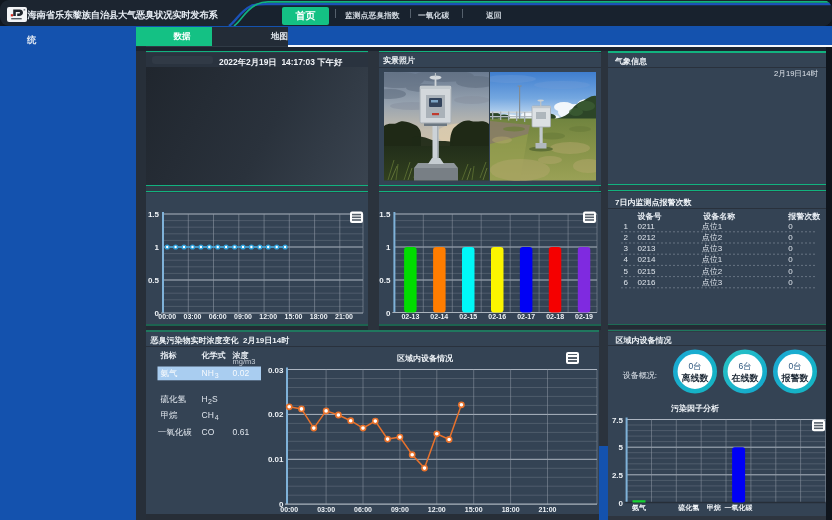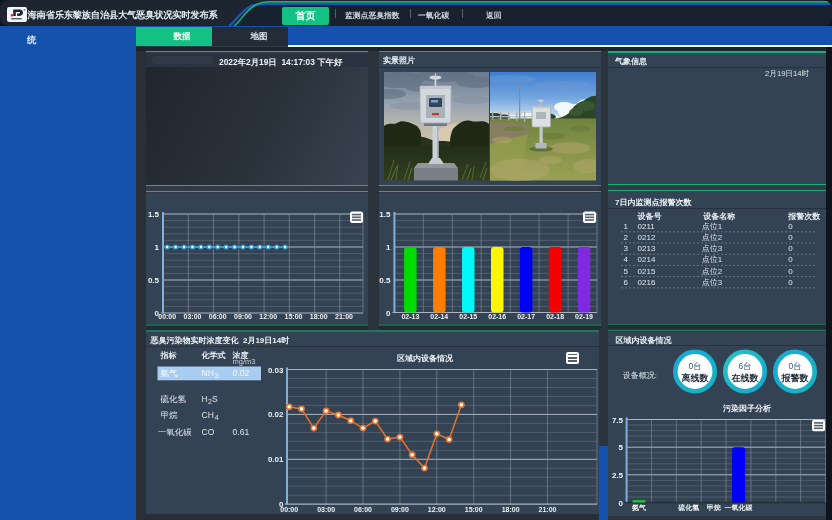--- a/index.html
+++ b/index.html
@@ -23,21 +23,21 @@
   <div class="abs" style="left:826px; top:47px; width:6px; height:473px; background:#0f151d;"></div>
   <div class="abs" style="left:146px; top:47px; width:680px; height:4px; background:#1c242e;"></div>
 
   <div class="abs" style="left:0; top:26px; width:136px; height:494px; background:#1452ae;"></div>
   <div class="abs" style="left:27px; top:34px; font-size:9.3px; font-weight:bold; color:#dfe7f2;">统</div>
 
   <div class="abs" style="left:136px; top:26px; width:696px; height:19.5px; background:#1452ae;"></div>
   <div class="abs" style="left:288px; top:45px; width:544px; height:1.6px; background:#f4f7fa;"></div>
   <div class="abs" style="left:136px; top:46.6px; width:690px; height:4px; background:#1c242e;"></div>
   <div class="abs" style="left:136px; top:27px; width:92px; height:19.3px; background:#14c184; color:#fff; font-size:8.5px; font-weight:bold; text-align:center; line-height:19px;">数据</div>
-  <div class="abs" style="left:212px; top:27px; width:76px; height:19.3px; background:#232c37; color:#dfe5ec; font-size:8.5px; font-weight:bold; text-align:center; line-height:19px;padding-left:18px;">地图</div>
+  <div class="abs" style="left:212px; top:27px; width:76px; height:19.3px; background:#232c37; color:#dfe5ec; font-size:8.5px; font-weight:bold; text-align:right; line-height:19px;padding-left:18px;">地图</div>
 
   <div class="abs" style="left:0; top:0; width:832px; height:26px; background:#1c2530; overflow:hidden;border-radius:9px;">
     <svg width="832" height="26" style="position:absolute; left:0; top:0;">
       <path d="M234,26 C241,20 244,10 257,5 L832,5 L832,26 Z" fill="#18222e"></path>
       <path d="M229,26 C236,21 240,11 252,5.5 C256,4.4 260,4.1 266,4.1 L832,4.1" fill="none" stroke="#1b52b8" stroke-width="2.4"></path>
       <path d="M234,26 C242,20 245,10 257,4.2 C260,2.8 263,2 268,1.9 L832,1.9" fill="none" stroke="#12b27f" stroke-width="1.6"></path>
     </svg>
     <div class="abs" style="left:6.5px; top:7px; width:20.5px; height:14.5px; background:#f2f4f6; border-radius:2px;">
       <svg width="20.5" height="14.5">
         <path d="M6.2,2.6 L12.6,2.6 C15,2.6 16,4.2 16,5.8 C16,7.8 14.4,9 12,9 L10.2,9 L10.2,6.6 L11.8,6.6 C12.6,6.6 13.1,6.3 13.1,5.8 C13.1,5.3 12.6,5 11.8,5 L8.8,5 L8.8,9 L6.2,9 Z" fill="#20262e"></path>
@@ -209,21 +209,21 @@
       <rect x="50" y="28.5" width="1.4" height="5.5" fill="#b9c0c5"></rect>
       <ellipse cx="50.7" cy="28.5" rx="3.2" ry="1.1" fill="#c9cfd3"></ellipse>
     </svg>
   </div>
   <div class="abs panel-border" style="left:379px; top:184.5px; width:222px;"></div>
 
   <div class="abs panel-border" style="left:608px; top:51px; width:218px;"></div>
   <div class="abs" style="left:608px; top:53px; width:218px; height:130.5px; background:#344354;"></div>
   <div class="abs ttl" style="left:615px; top:55.5px;">气象信息</div>
   <div class="abs" style="left:608px; top:66.5px; width:218px; height:1px; background:#29313c;"></div>
-  <div class="abs" style="left:700px; top:69px; width:126px; font-size:7.6px; color:#dfe5ec; text-align:right; padding-right:17px;">2月19日14时</div>
+  <div class="abs" style="left:700px; top:69px; width:126px; font-size:7.6px; color:#dfe5ec; text-align:right; padding-right:8px;">2月19日14时</div>
   <div class="abs panel-border" style="left:608px; top:183.5px; width:218px;"></div>
 
   <div class="abs panel-border" style="left:608px; top:189.5px; width:218px;"></div>
   <div class="abs" style="left:608px; top:191.5px; width:218px; height:135px; background:#344354;"></div>
   <div class="abs ttl" style="left:615px; top:196.5px;">7日内监测点报警次数</div>
   <div class="abs" style="left:608px; top:208px; width:218px; height:1px; background:#29313c;"></div>
   <div id="alarmtable" class="abs" style="left:608px; top:208px;">
     <svg width="218" height="118" font-family="Liberation Sans, sans-serif">
       <g fill="#e8edf3" font-size="8" font-weight="bold">
         <text x="29.6" y="10.5">设备号</text>
@@ -296,21 +296,21 @@
           <text x="74" y="22">6台</text>
           <text x="124" y="22">0台</text>
       </g>
       <g text-anchor="middle" font-size="9" font-weight="bold" fill="#1c2835">
         <text x="24" y="33.5">离线数</text>
           <text x="74" y="33.5">在线数</text>
           <text x="124" y="33.5">报警数</text>
       </g>
     </svg>
   </div>
-  <div class="abs ttl" style="left:671px; top:402.5px; width:100px; text-align:right;">污染因子分析</div>
+  <div class="abs ttl" style="left:671px; top:402.5px; width:100px; text-align:left;">污染因子分析</div>
   <div id="chart3" class="abs" style="left:608px; top:413px;">
     <svg width="218" height="107" font-family="Liberation Sans, sans-serif">
       <g stroke="#707a88" stroke-width="0.7" opacity="0.65">
         <line x1="18.6" x2="217.5" y1="12" y2="12"></line>
           <line x1="18.6" x2="217.5" y1="17.6" y2="17.6"></line>
         <line x1="18.6" x2="217.5" y1="23.1" y2="23.1"></line>
           <line x1="18.6" x2="217.5" y1="28.6" y2="28.6"></line>
         <line x1="18.6" x2="217.5" y1="39.7" y2="39.7"></line>
           <line x1="18.6" x2="217.5" y1="45.2" y2="45.2"></line>
         <line x1="18.6" x2="217.5" y1="50.8" y2="50.8"></line>

